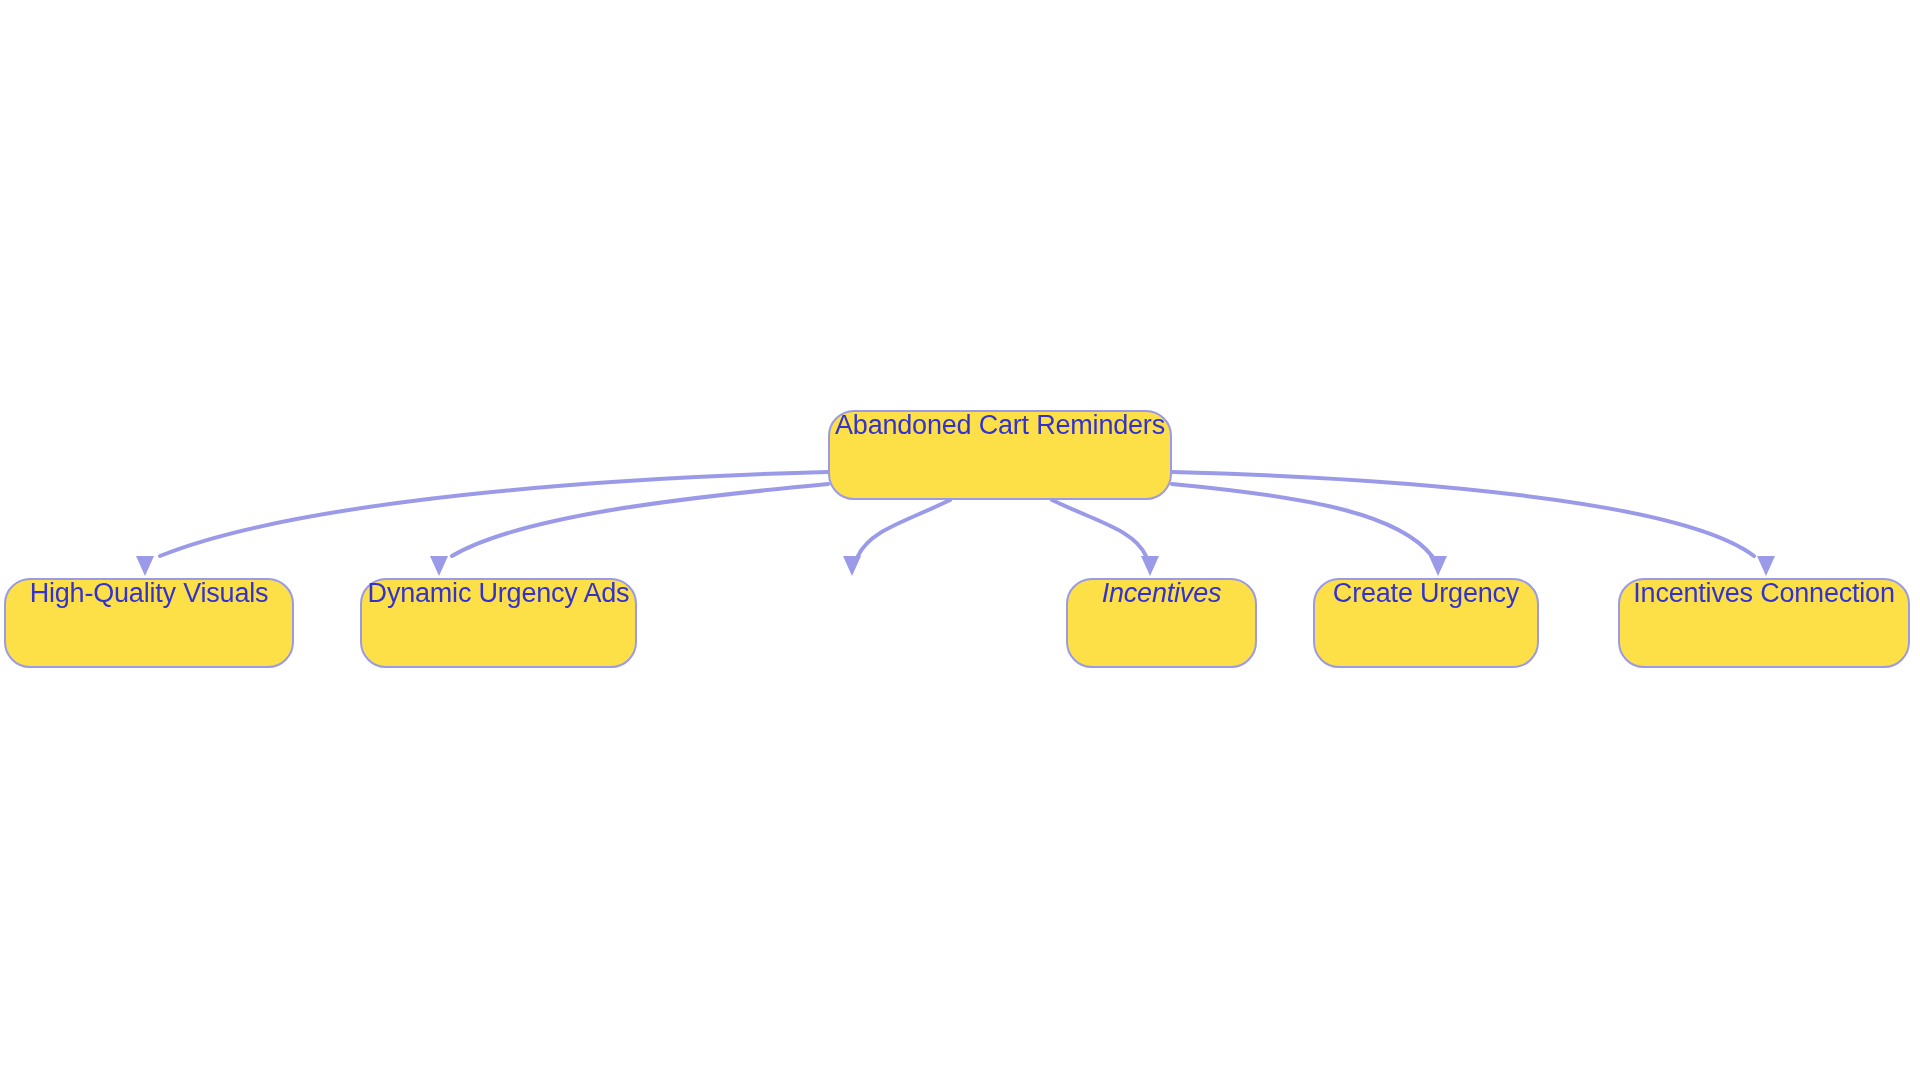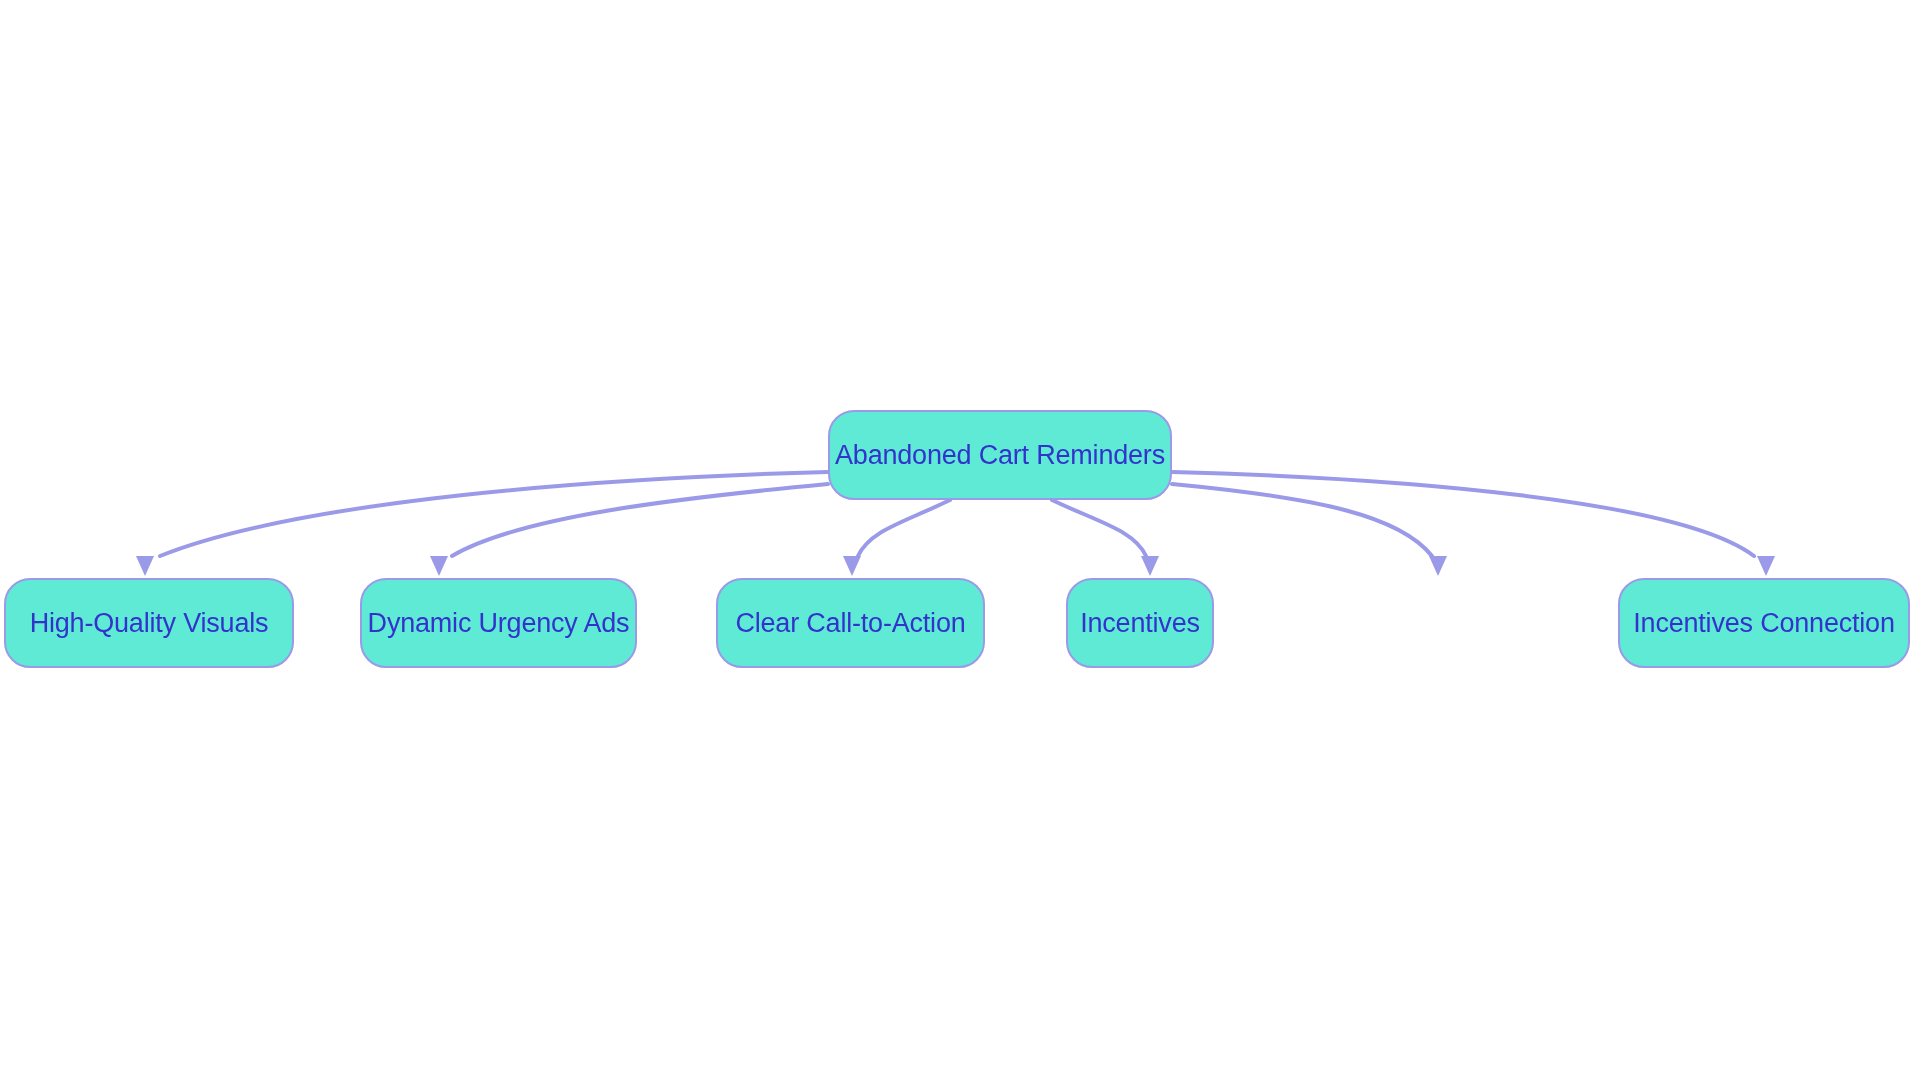--- a/index.html
+++ b/index.html
@@ -25,23 +25,22 @@
     top: 0;
     left: 0;
     width: 1920px;
     height: 1083px;
     pointer-events: none;
   }
   .node {
     position: absolute;
     box-sizing: border-box;
     display: flex;
-    align-items: center;
     justify-content: center;
-    background: #5eead4;
+    background: #fde047;
     border: 2px solid #9a9ae8;
     border-radius: 26px;
     color: #3333cc;
     font-size: 27px;
     font-weight: 400;
     letter-spacing: -0.2px;
     white-space: nowrap;
     line-height: 1;
   }
   .node-label {
@@ -76,26 +75,26 @@
   </div>
 
   <div class="node" style="left:4px; top:578px; width:290px; height:90px;">
     <span class="node-label">High-Quality Visuals</span>
   </div>
 
   <div class="node" style="left:360px; top:578px; width:277px; height:90px;">
     <span class="node-label">Dynamic Urgency Ads</span>
   </div>
 
-  <div class="node" style="left:716px; top:578px; width:269px; height:90px;">
-    <span class="node-label">Clear Call-to-Action</span>
-  </div>
 
-  <div class="node" style="left:1066px; top:578px; width:148px; height:90px;">
+  <div class="node" style="left:1066px; top:578px; width:191px; height:90px;font-style:italic;">
     <span class="node-label">Incentives</span>
   </div>
 
+  <div class="node" style="left:1313px; top:578px; width:226px; height:90px;">
+    <span class="node-label">Create Urgency</span>
+  </div>
 
   <div class="node" style="left:1618px; top:578px; width:292px; height:90px;">
     <span class="node-label">Incentives Connection</span>
   </div>
 
 </div>
 
 </body></html>

